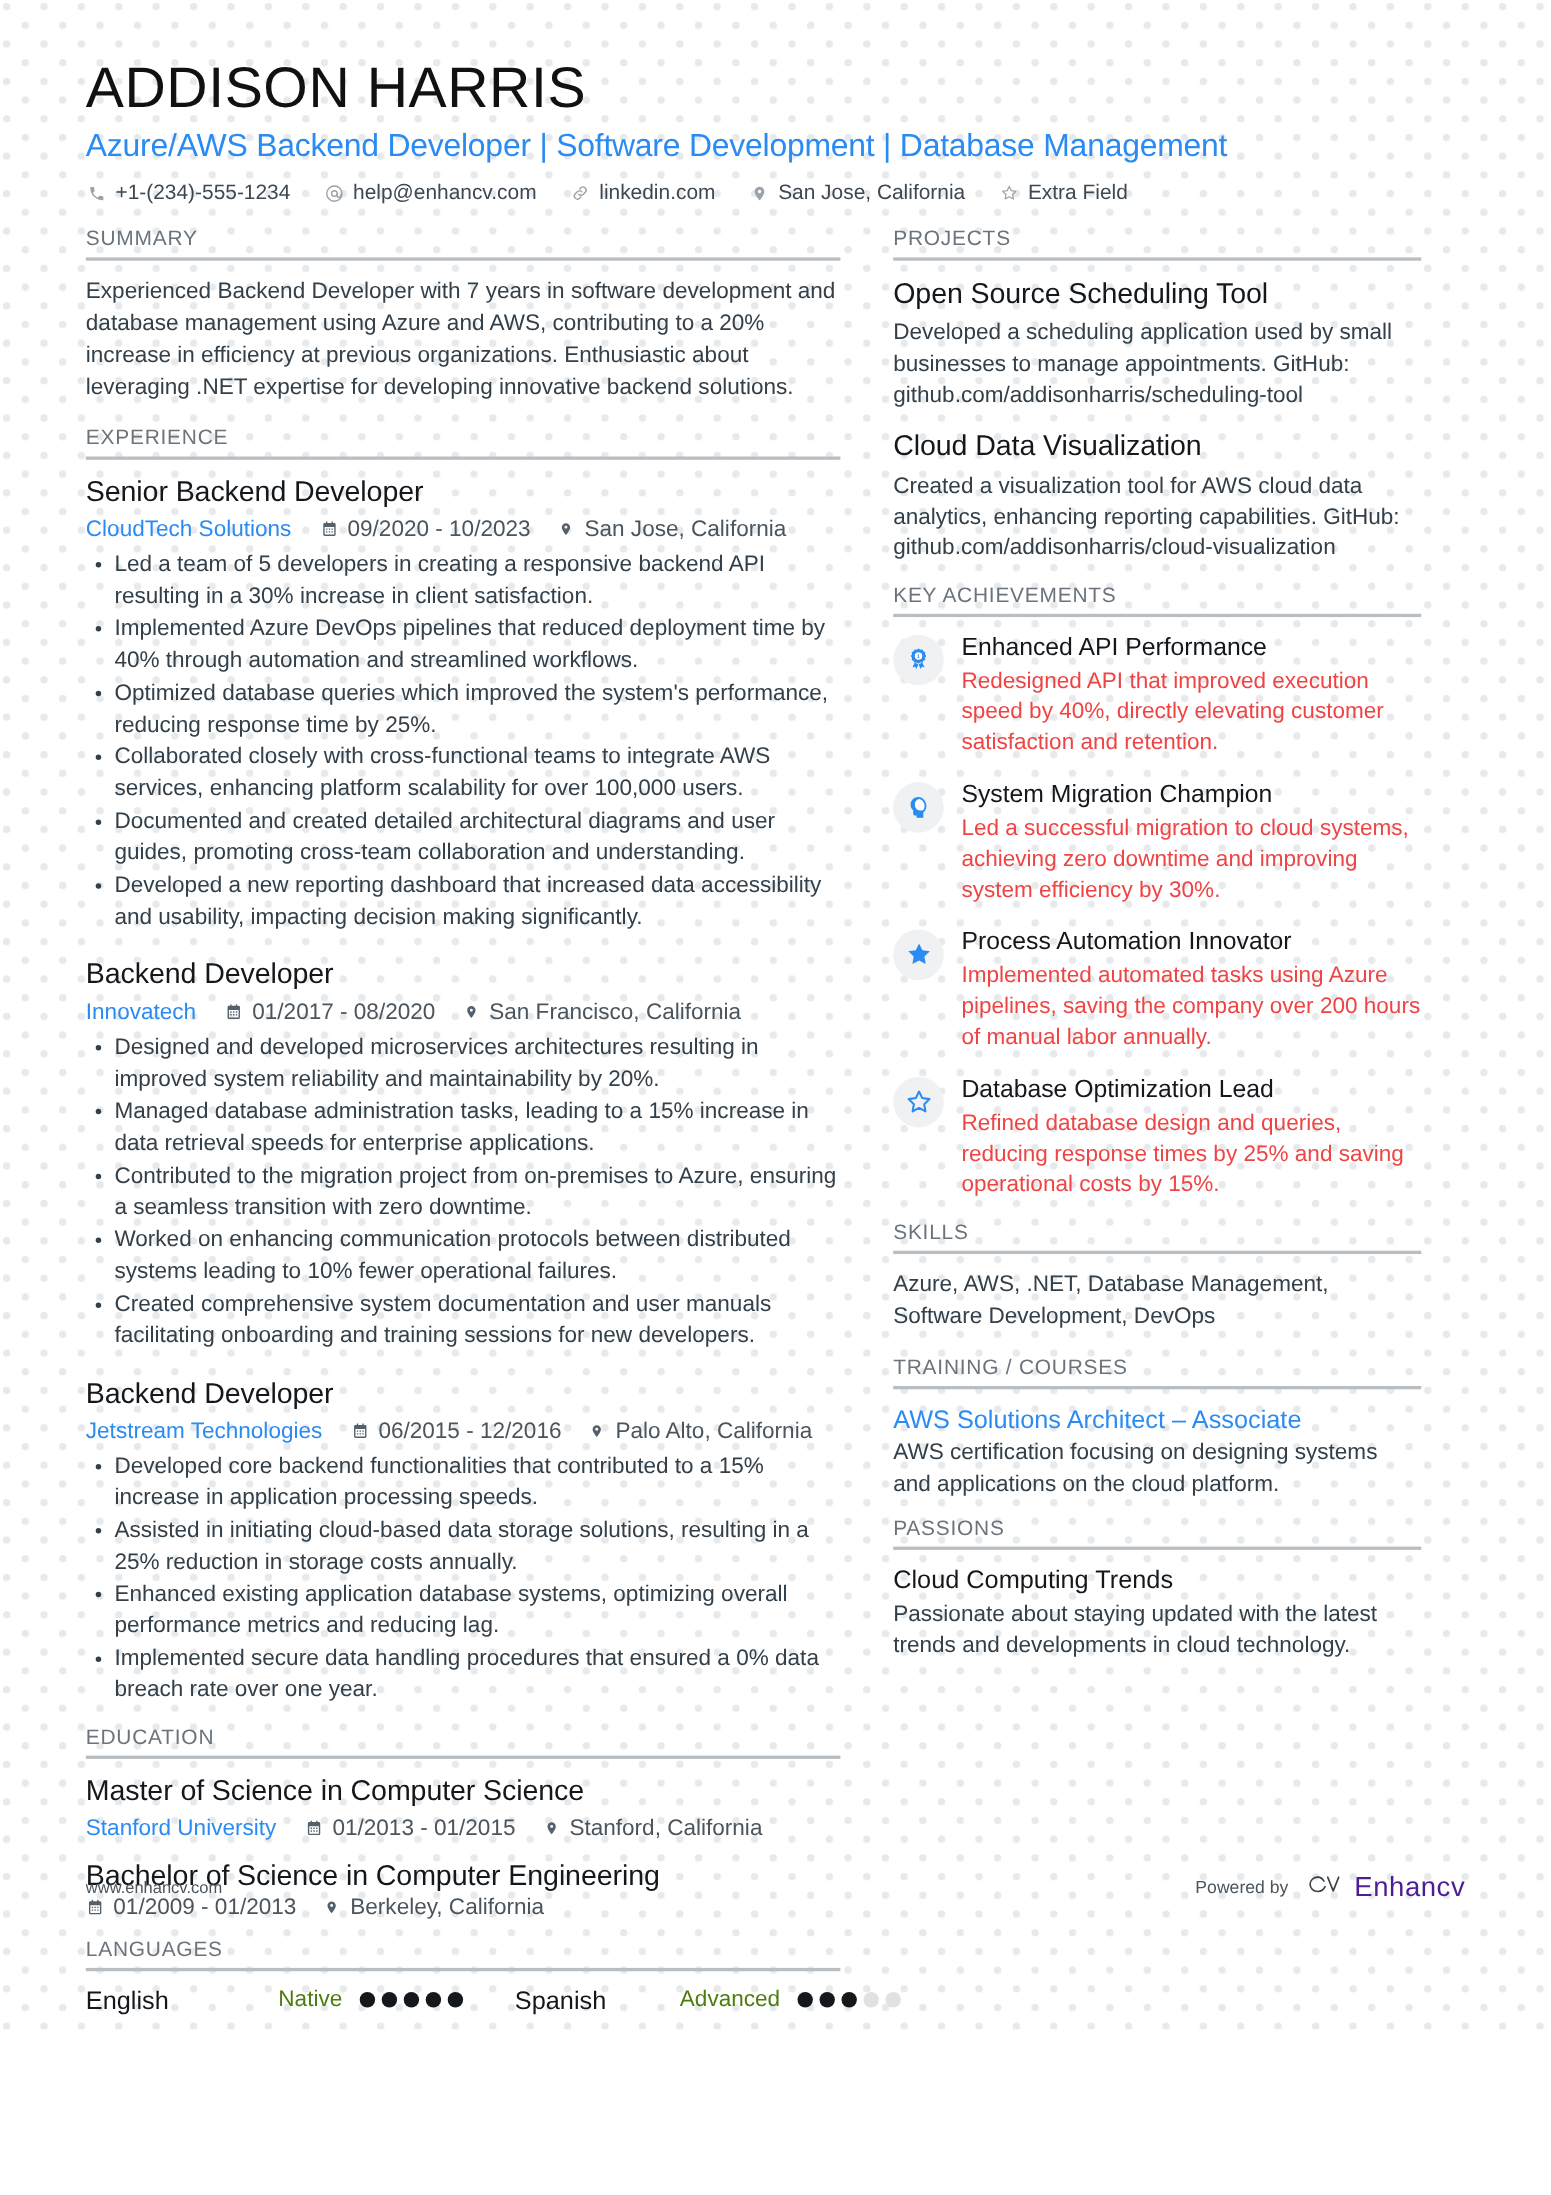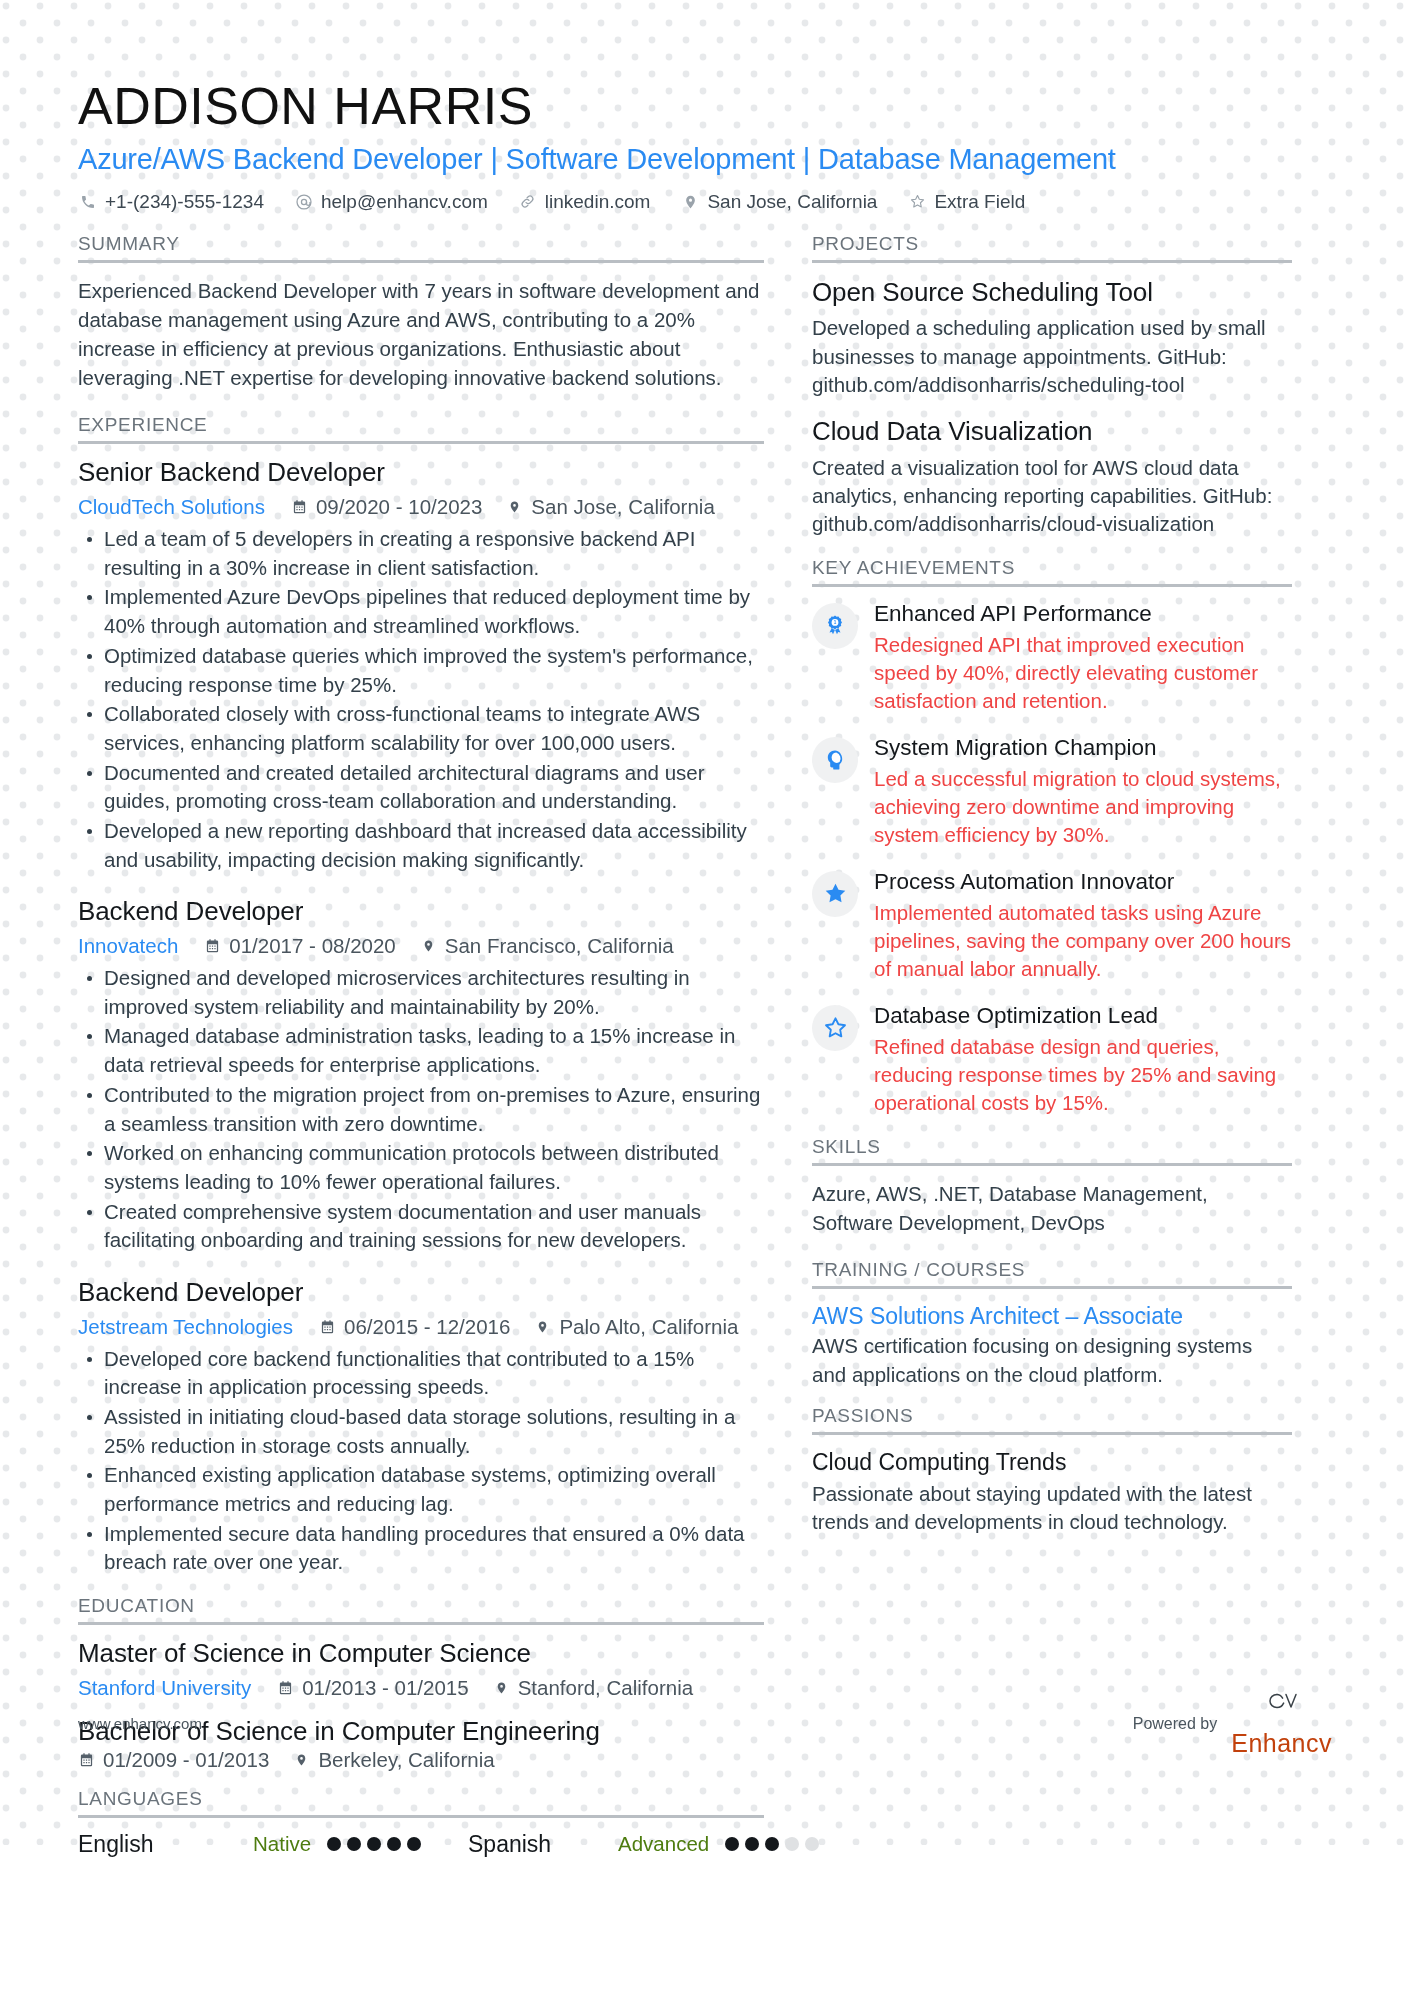--- a/index.html
+++ b/index.html
@@ -26,21 +26,20 @@
     pointer-events: none;
     z-index: 0;
   }
 
   #page {
     position: relative;
     z-index: 1;
     width: 1410px;
     height: 1776px;
     padding: 0;
-    margin-top: 26px;
   }
 
   
   .header {
     padding: 52px 78px 0 78px;
   }
   .full-name {
     font-size: 52px;
     font-weight: 400;
     letter-spacing: 0.5px;
@@ -315,23 +314,22 @@
     display: flex;
     align-items: center;
     gap: 14px;
   }
   .powered .pb-label { font-size: 16px; color: #4a555e; }
   .powered .brand {
     display: inline-flex;
     align-items: center;
     gap: 10px;
     font-size: 25px;
-    color: #c2410c;
+    color: #4c1d95;
     letter-spacing: 0.5px;
-    flex-direction: column;
   }
 </style>
 </head>
 <body>
 
 <svg id="dot-pattern" xmlns="http://www.w3.org/2000/svg">
   <defs>
     <pattern id="dots" x="0" y="0" width="34" height="34" patternUnits="userSpaceOnUse">
       <circle cx="6" cy="6" r="3.4" fill="#e7e9eb"></circle>
       <circle cx="23" cy="23" r="3.4" fill="#e7e9eb"></circle>

